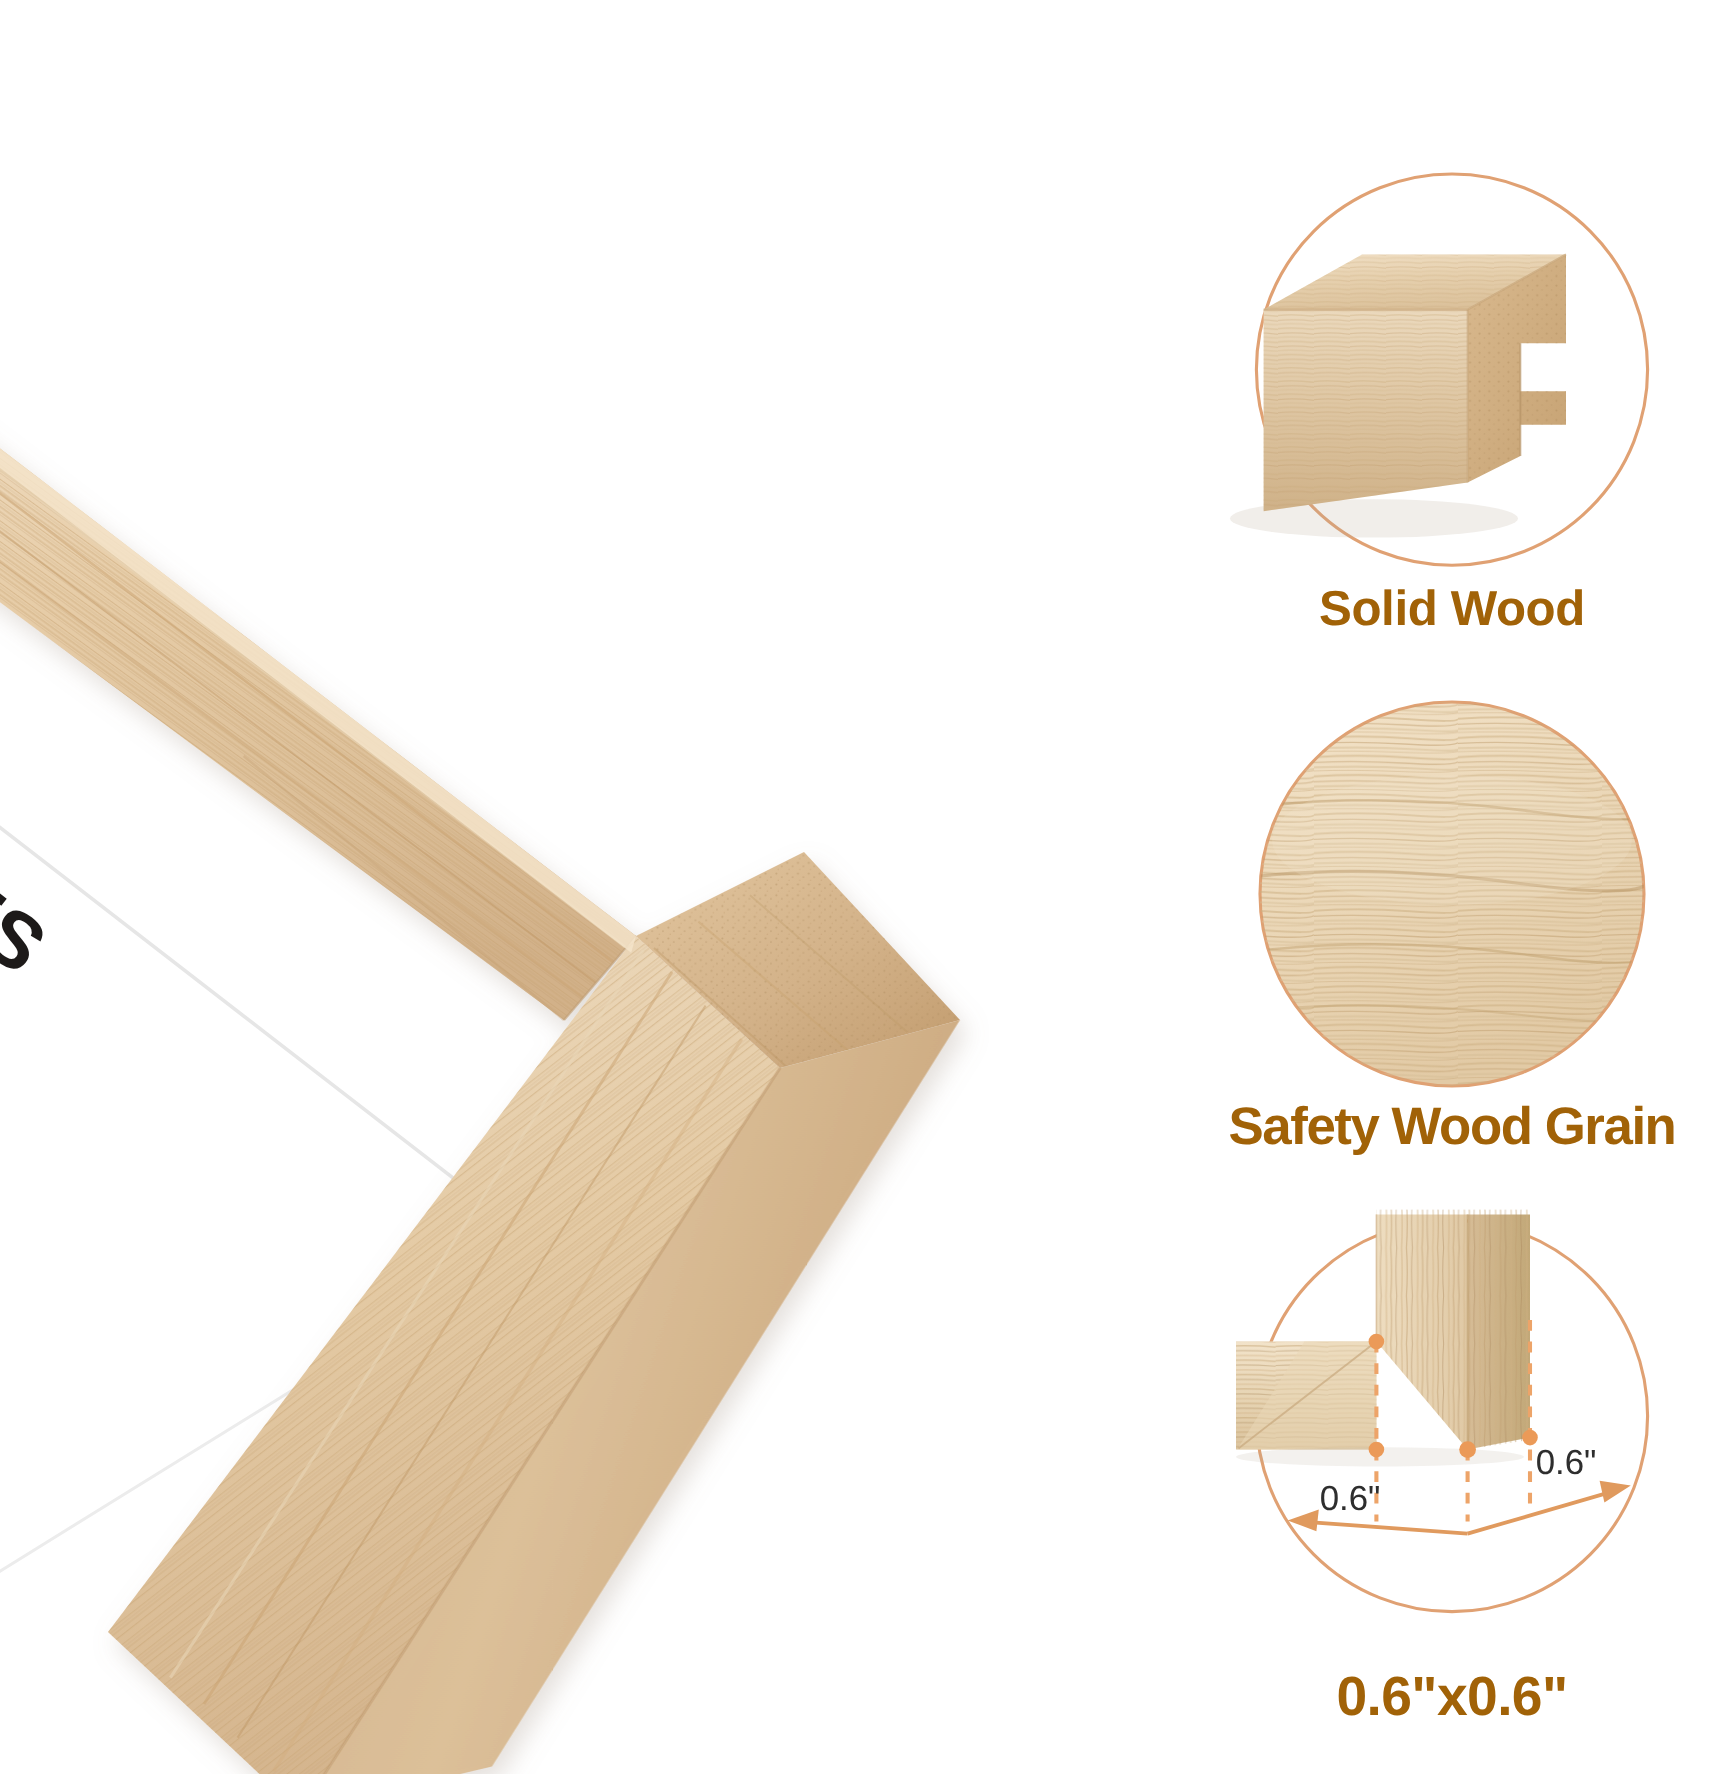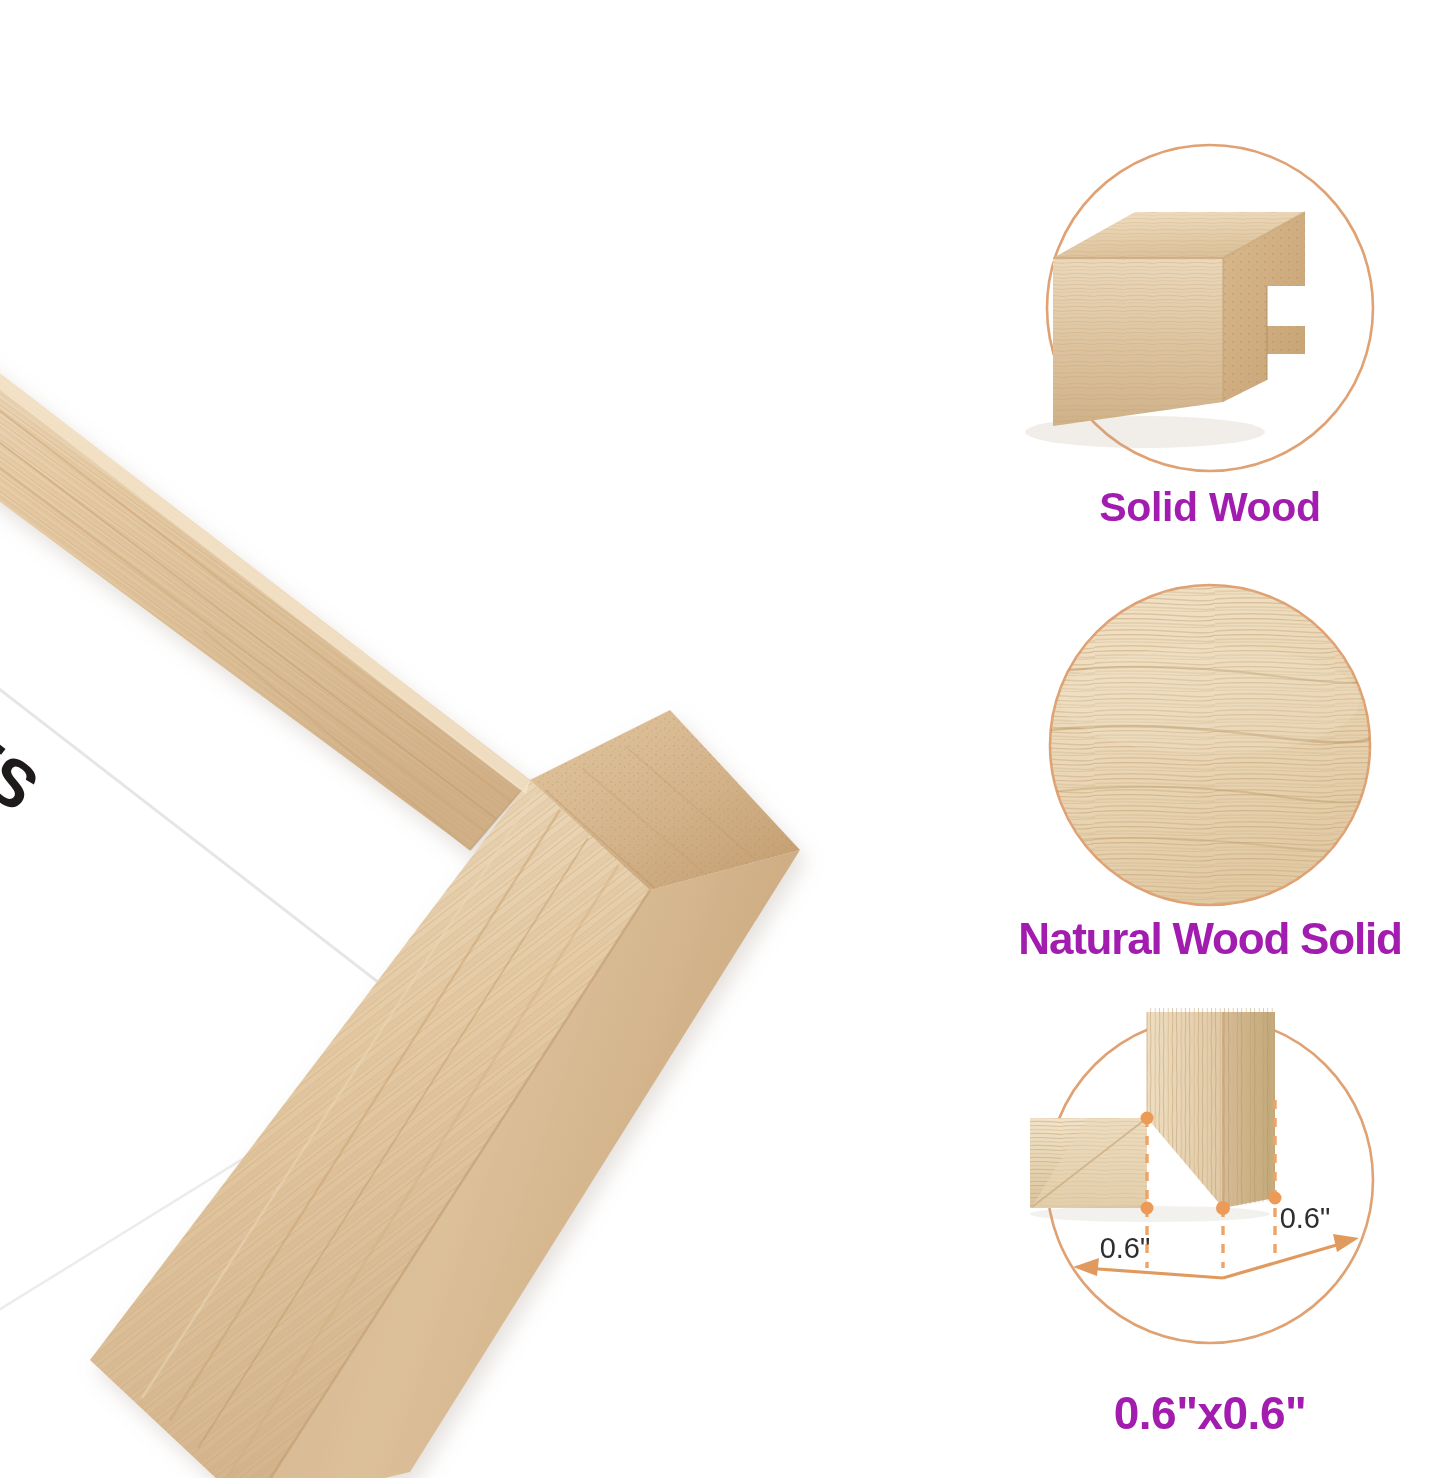--- a/index.html
+++ b/index.html
@@ -35,21 +35,21 @@
   
   .callouts{position:absolute;left:975px;top:140px;width:470px;height:1338px;}
   .callout{position:absolute;left:0;width:470px;}
   .c1{top:0;height:420px;}
   .c2{top:440px;height:420px;}
   .c3{top:860px;height:478px;}
 
   .circle-wrap{position:absolute;left:0;top:0;width:470px;}
   .cap{
     position:absolute;width:470px;text-align:center;
-    font-size:40px;font-weight:bold;color:#a21caf;
+    font-size:40px;font-weight:bold;color:#a16207;
     letter-spacing:-.3px;white-space:nowrap;
   }
   .cap.solid{top:344px;font-size:41px;}
   .cap.grain{top:334px;font-size:44px;letter-spacing:-1.2px;}
   .cap.dims{top:386px;font-size:46px;letter-spacing:-.5px;}
 </style>
 </head>
 <body>
 
 <div class="stage">
@@ -243,21 +243,21 @@
           <circle cx="235" cy="165" r="160" fill="url(#swBase)" stroke="#e0a173" stroke-width="2.6"></circle>
           <g clip-path="url(#swClip)">
             <rect x="70" y="0" width="340" height="330" fill="url(#swGrain)"></rect>
             <path d="M75,92 Q180,80 300,96 T400,90" stroke="#b8945f" stroke-width="2.2" fill="none" opacity=".45"></path>
             <path d="M75,150 Q170,140 290,156 T400,148" stroke="#b08a57" stroke-width="2.6" fill="none" opacity=".4"></path>
             <path d="M75,212 Q185,200 300,216 T400,208" stroke="#bb9865" stroke-width="2" fill="none" opacity=".42"></path>
             <path d="M75,262 Q175,252 295,266 T400,258" stroke="#c0a06e" stroke-width="1.8" fill="none" opacity=".38"></path>
             <ellipse cx="235" cy="120" rx="150" ry="54" fill="#f6e8d1" opacity=".18"></ellipse>
           </g>
         </svg>
-        <div class="cap grain">Natural Wood Solid</div>
+        <div class="cap grain">Safety Wood Grain</div>
       </div>
     </div>
 
     <div class="callout c3">
       <div class="circle-wrap">
         <svg width="470" height="380" viewBox="0 0 470 380">
           <defs>
             <linearGradient id="dHoriz" x1="0" y1="0" x2="0" y2="1">
               <stop offset="0" stop-color="#f2e3ca"></stop>
               <stop offset=".55" stop-color="#e6d3b2"></stop>

